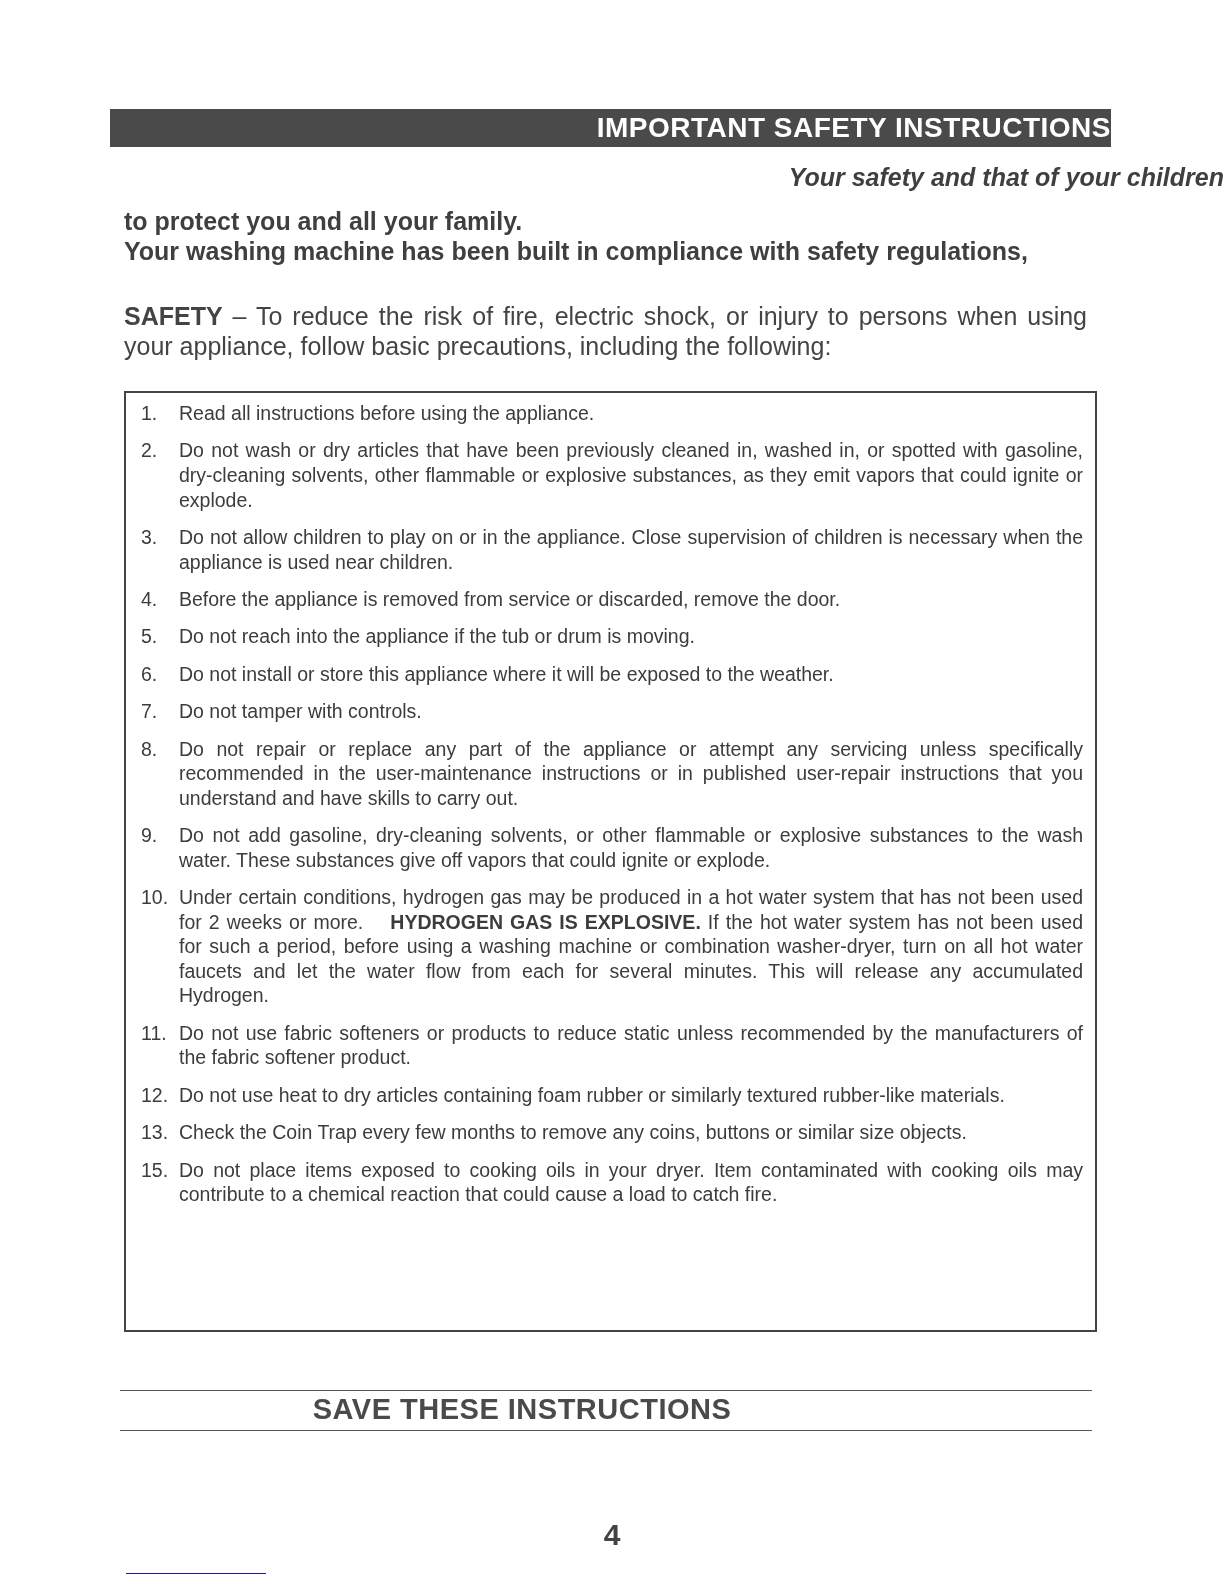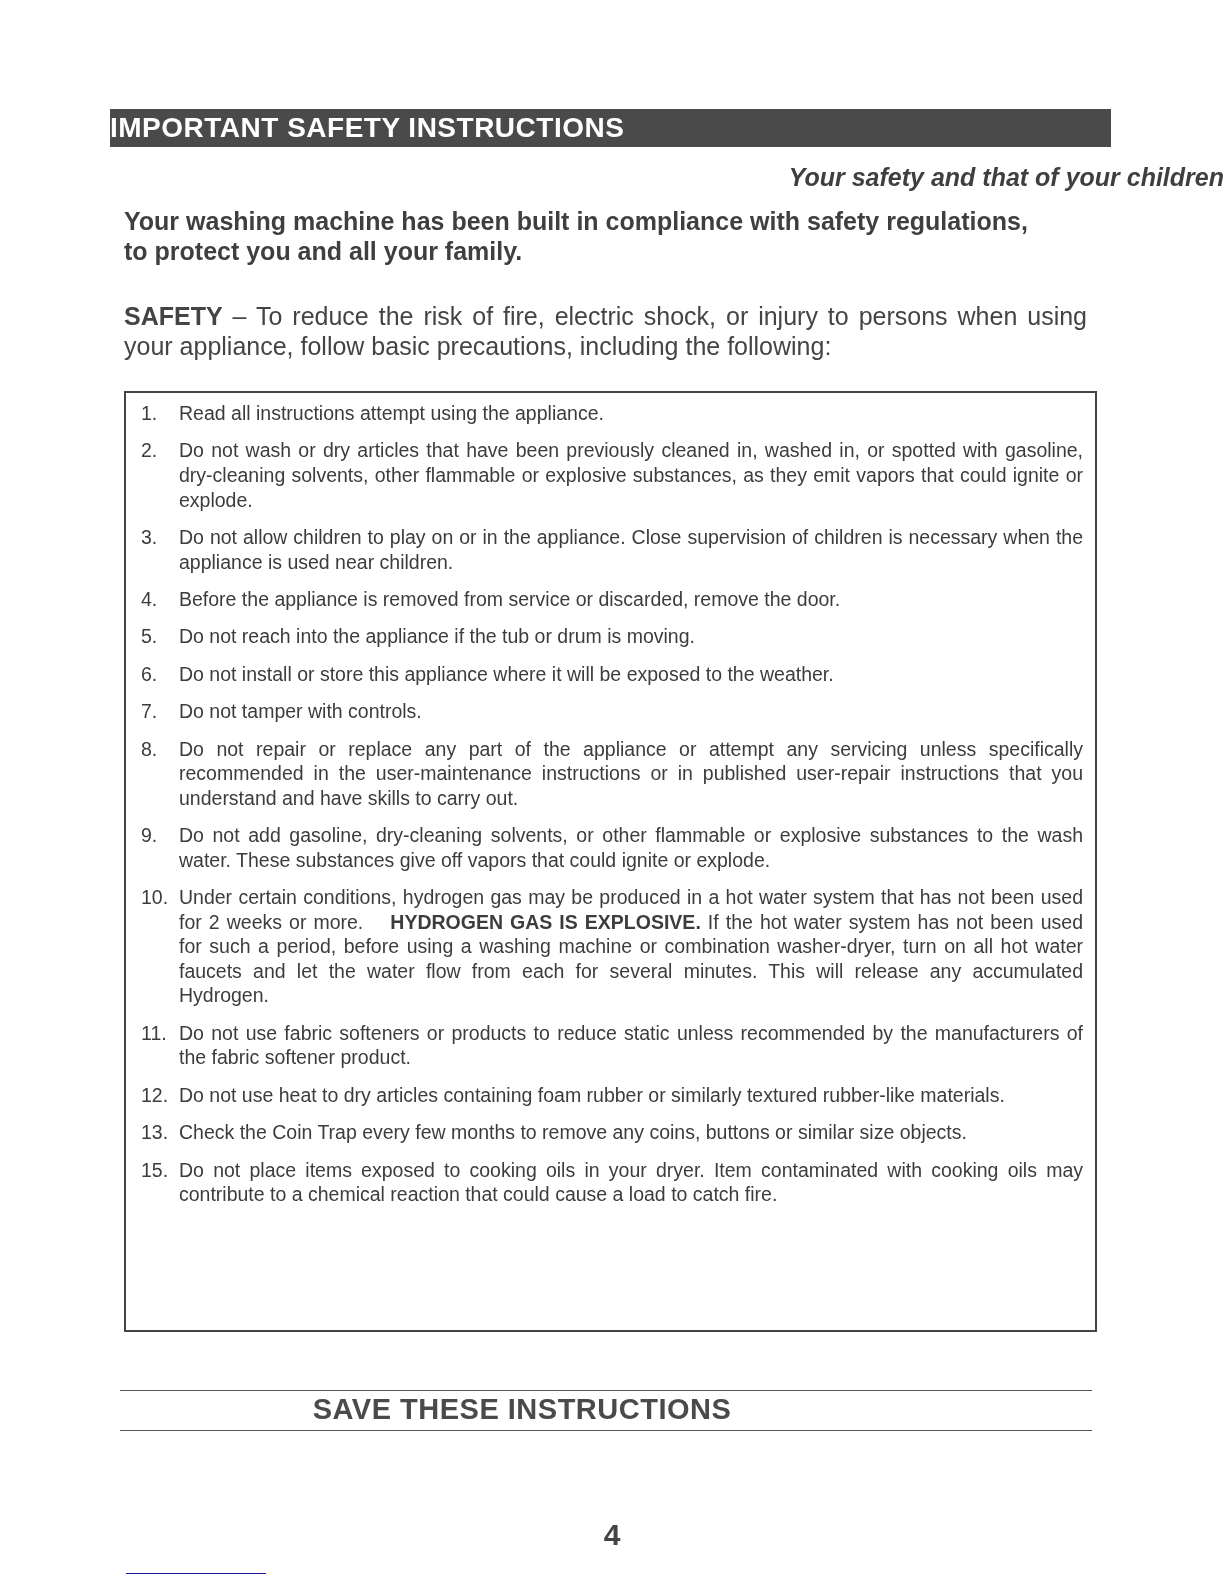--- a/index.html
+++ b/index.html
@@ -1,19 +1,19 @@
 <!DOCTYPE html>
 <html><head>
 <meta charset="utf-8">
 <style>
   html, body { margin: 0; padding: 0; background: #ffffff; }
   body { width: 1224px; height: 1584px; position: relative; overflow: hidden;
          font-family: "Liberation Sans", sans-serif; color: #3a3a3a; }
   .banner { position: absolute; left: 110px; top: 109px; width: 1001px; height: 38px;
-            background: #4a4a4a; color: #ffffff; text-align: left;
+            background: #4a4a4a; color: #ffffff; text-align: right;
             font-weight: bold; font-size: 28px; line-height: 38px; letter-spacing: 0.5px; }
   .subtitle { position: absolute; left: 0; top: 163px; width: 1224px; text-align: right;
               font-style: italic; font-weight: bold; font-size: 25px; color: #3f3f3f; }
   .intro { position: absolute; left: 124px; top: 206px; width: 980px;
            font-weight: bold; font-size: 25px; line-height: 30px; color: #3f3f3f; }
   .warning { position: absolute; left: 124px; top: 301px; width: 963px;
              font-size: 25px; line-height: 30px; text-align: justify; color: #444; }
   .warning .wlabel { font-weight: bold; }
   .box { position: absolute; left: 124px; top: 391px; width: 973px; height: 941px;
          border: 2px solid #444; box-sizing: border-box; }
@@ -33,32 +33,32 @@
 </head>
 <body>
 
 <div class="banner">
   <span>IMPORTANT SAFETY INSTRUCTIONS</span>
 </div>
 
 <div class="subtitle">Your safety and that of your children</div>
 
 <div class="intro">
+  <div>to protect you and all your family.</div>
   <div>Your washing machine has been built in compliance with safety regulations,</div>
-  <div>to protect you and all your family.</div>
 </div>
 
 <div class="warning"><span class="wlabel">SAFETY</span><span> – </span><span>To reduce the risk of fire, electric shock, or injury to persons when using your appliance, follow basic precautions, including the following:</span></div>
 
 <div class="box"></div>
 
 <ol class="list">
   <li class="item">
       <span class="num">1.</span>
-      <span class="txt">Read all instructions attempt using the appliance.</span>
+      <span class="txt">Read all instructions before using the appliance.</span>
     </li>
   <li class="item">
       <span class="num">2.</span>
       <span class="txt">Do not wash or dry articles that have been previously cleaned in, washed in, or spotted with gasoline, dry-cleaning solvents, other flammable or explosive substances, as they emit vapors that could ignite or explode.</span>
     </li>
   <li class="item">
       <span class="num">3.</span>
       <span class="txt">Do not allow children to play on or in the appliance. Close supervision of children is necessary when the appliance is used near children.</span>
     </li>
   <li class="item">

